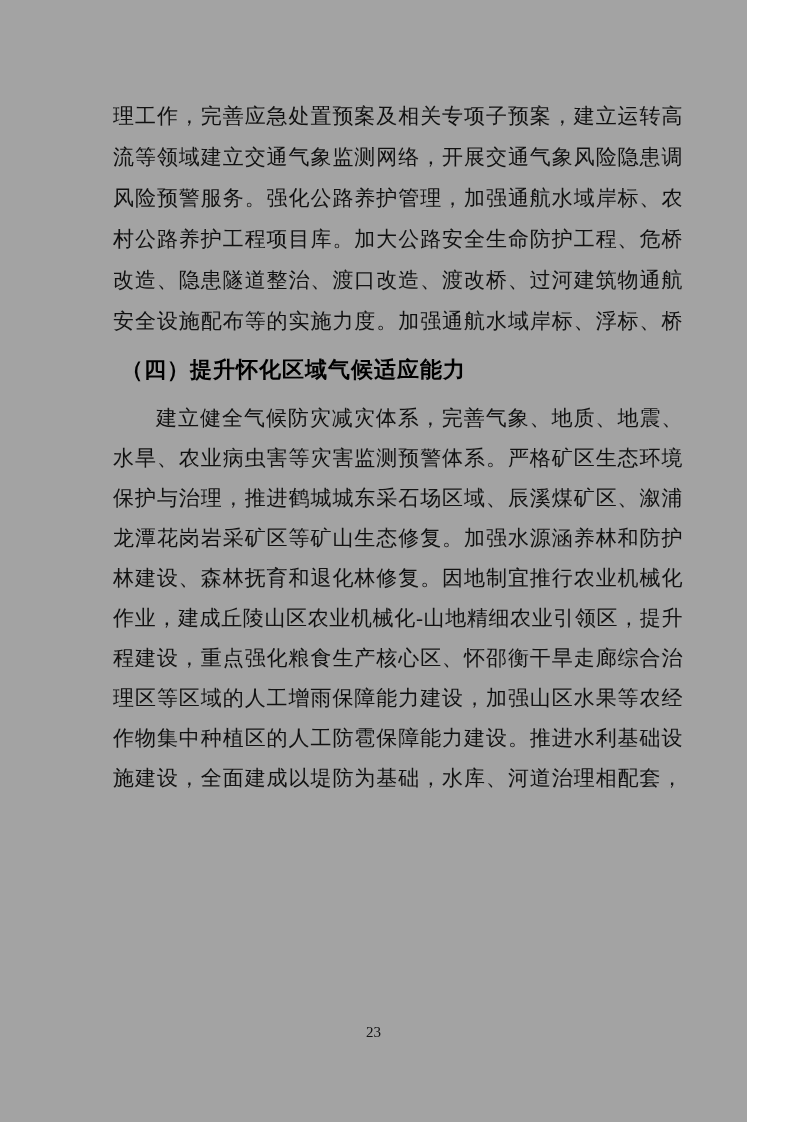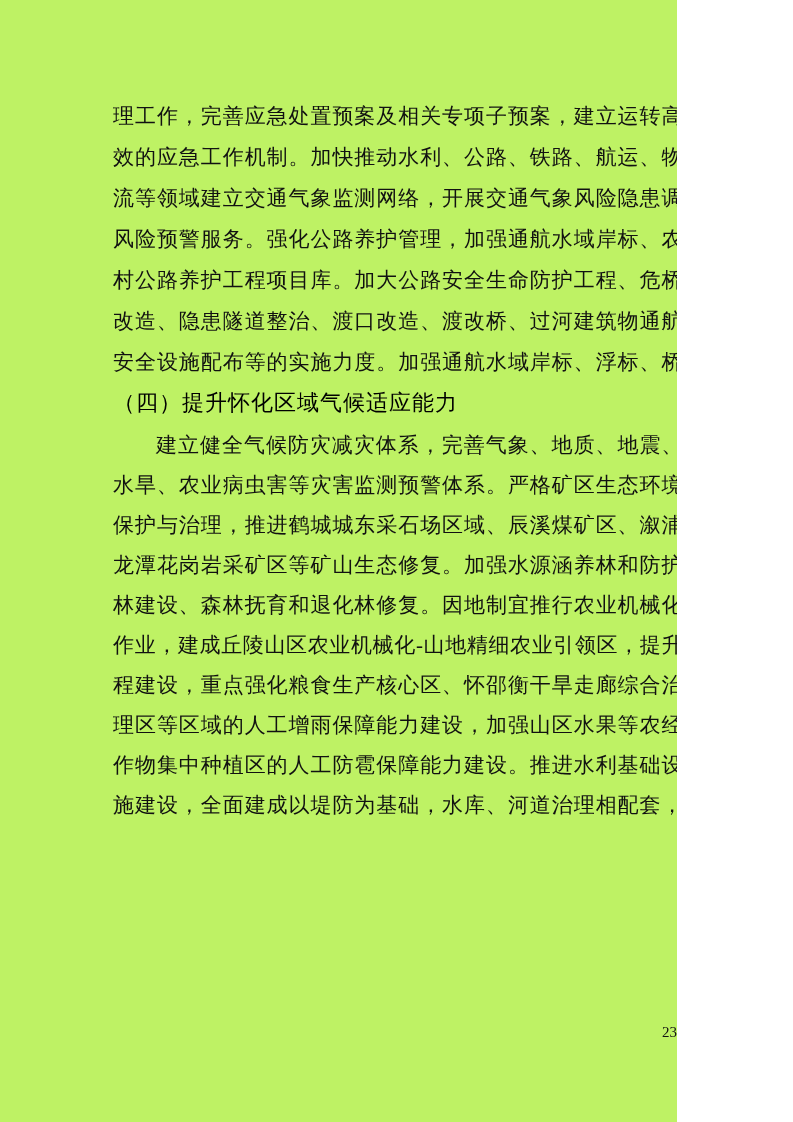--- a/index.html
+++ b/index.html
@@ -2,23 +2,23 @@
 <html><head>
 <meta charset="utf-8">
 <style>
   html, body {
     margin: 0;
     padding: 0;
     background: #ffffff;
   }
   .page {
     position: relative;
-    width: 677px;
+    width: 747px;
     height: 1122px;
-    background: #bef264;
+    background: #a3a3a3;
     overflow: hidden;
     font-family: "Liberation Serif", "DejaVu Serif", serif;
     color: #111111;
   }
   .content {
     position: absolute;
     left: 113px;
     top: 96px;
     width: 570px;
   }
@@ -40,52 +40,51 @@
     line-height: 40px;
   }
   .line.short {
     text-align: left;
     text-align-last: left;
   }
   .line.indent {
     text-indent: 43px;
   }
   .heading {
-    margin: 0;
+    margin: 8px;
     height: 40px;
     line-height: 40px;
     font-size: 22px;
-    font-weight: 400;
+    font-weight: 700;
     letter-spacing: 1px;
     color: #000000;
   }
   .para-2 {
     margin-top: 2px;
   }
   .page-number {
     position: absolute;
     left: 0;
     right: 0;
     top: 1021px;
     height: 22px;
     line-height: 22px;
-    text-align: right;
+    text-align: center;
     font-size: 15px;
     color: #111111;
   }
 </style>
 </head>
 <body>
 
 <div class="page">
   <div class="content">
 
     <div class="para para-1">
       <div class="line">理工作，完善应急处置预案及相关专项子预案，建立运转高</div>
-      <div class="line">效的应急工作机制。加快推动水利、公路、铁路、航运、物</div>
       <div class="line">流等领域建立交通气象监测网络，开展交通气象风险隐患调</div>
       <div class="line">风险预警服务。强化公路养护管理，加强通航水域岸标、农</div>
       <div class="line">村公路养护工程项目库。加大公路安全生命防护工程、危桥</div>
       <div class="line">改造、隐患隧道整治、渡口改造、渡改桥、过河建筑物通航</div>
       <div class="line">安全设施配布等的实施力度。加强通航水域岸标、浮标、桥</div>
     </div>
 
     <h2 class="heading">（四）提升怀化区域气候适应能力</h2>
 
     <div class="para para-2">

